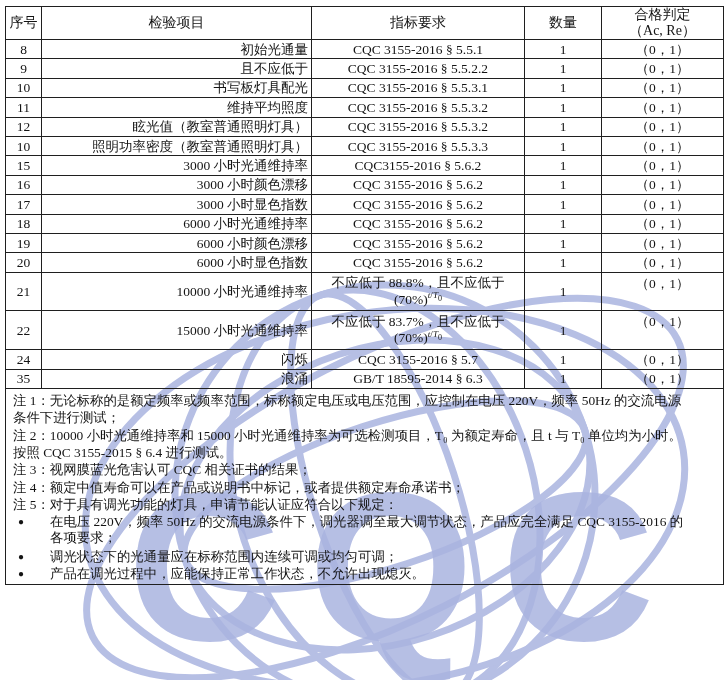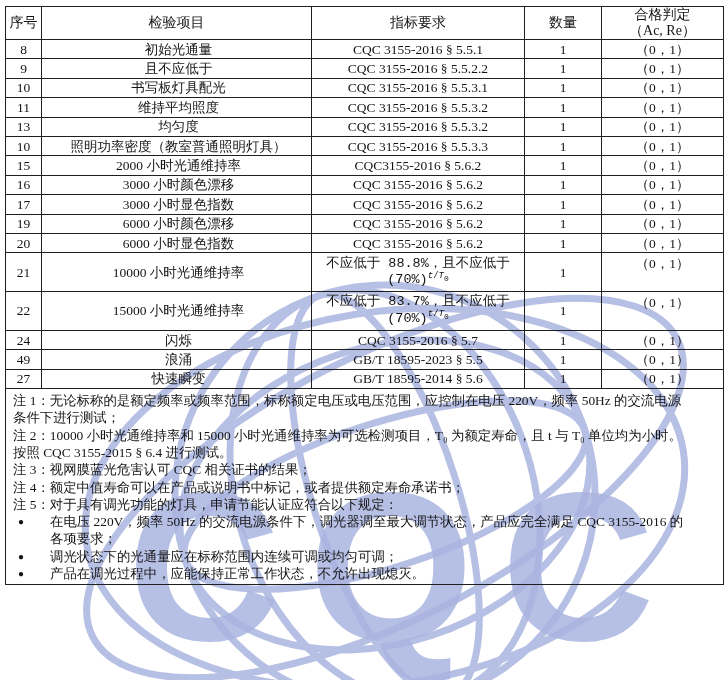--- a/index.html
+++ b/index.html
@@ -24,33 +24,33 @@
     border:1px solid #1f1f1f;
     font-weight:normal;
     text-align:center;
     vertical-align:middle;
     padding:0 3px;
     background:transparent;
     overflow:hidden;
   }
   thead th { height:33px; font-size:14px; line-height:16px; }
   tbody td { height:19.4px; font-size:13.5px; line-height:15px; white-space:nowrap; }
-  td.c-item { text-align:center; padding-left:7px; }
+  td.c-item { text-align:right; padding-left:7px; }
   tr.tall td { height:38.8px; }
   tr.tall td.c-judge { vertical-align:top; padding-top:3px; }
-  td.c-req div { line-height:16.5px;font-family:Liberation Mono, monospace; }
+  td.c-req div { line-height:16.5px; }
   sup { font-size:9px; line-height:0; }
   sup i { font-style:italic; }
   sup sub { font-size:8px; vertical-align:sub; line-height:0; }
 
   td.notes-cell { text-align:left; padding:3px 4px 2px 7px; vertical-align:top; }
   .nline { font-size:13.4px; line-height:17.3px; white-space:nowrap; overflow:hidden; }
   .nline.bullet { display:flex; align-items:flex-start; padding-left:5px; }
   .bullet-mark { width:32px; flex:0 0 32px; font-size:10px; line-height:17.3px; }
-  .nline.bullet-cont { padding-left:37px; }
+  .nline.bullet-cont { padding-left:37px;font-family:Liberation Mono, monospace; }
 </style>
 </head>
 <body>
 
 <div class="page">
 
   <svg class="watermark" width="726" height="680" viewBox="0 0 726 680" aria-hidden="true">
     <g fill="none" stroke="#aab4e0" stroke-width="7" opacity="0.85">
       <circle cx="385" cy="495" r="210"></circle>
       <g transform="rotate(-18 385 495)">
@@ -108,50 +108,57 @@
           <td class="c-judge">（0，1）</td>
         </tr>
         <tr>
           <td class="c-seq">11</td>
           <td class="c-item">维持平均照度</td>
           <td class="c-req">CQC 3155-2016 § 5.5.3.2</td>
           <td class="c-qty">1</td>
           <td class="c-judge">（0，1）</td>
         </tr>
         <tr>
-          <td class="c-seq">13</td>
-          <td class="c-item">均匀度</td>
+          <td class="c-seq">12</td>
+          <td class="c-item">眩光值（教室普通照明灯具）</td>
           <td class="c-req">CQC 3155-2016 § 5.5.3.2</td>
           <td class="c-qty">1</td>
           <td class="c-judge">（0，1）</td>
         </tr>
         <tr>
           <td class="c-seq">10</td>
           <td class="c-item">照明功率密度（教室普通照明灯具）</td>
           <td class="c-req">CQC 3155-2016 § 5.5.3.3</td>
           <td class="c-qty">1</td>
           <td class="c-judge">（0，1）</td>
         </tr>
         <tr>
           <td class="c-seq">15</td>
-          <td class="c-item">2000 小时光通维持率</td>
+          <td class="c-item">3000 小时光通维持率</td>
           <td class="c-req">CQC3155-2016 § 5.6.2</td>
           <td class="c-qty">1</td>
           <td class="c-judge">（0，1）</td>
         </tr>
         <tr>
           <td class="c-seq">16</td>
           <td class="c-item">3000 小时颜色漂移</td>
           <td class="c-req">CQC 3155-2016 § 5.6.2</td>
           <td class="c-qty">1</td>
           <td class="c-judge">（0，1）</td>
         </tr>
         <tr>
           <td class="c-seq">17</td>
           <td class="c-item">3000 小时显色指数</td>
+          <td class="c-req">CQC 3155-2016 § 5.6.2</td>
+          <td class="c-qty">1</td>
+          <td class="c-judge">（0，1）</td>
+        </tr>
+        <tr>
+          <td class="c-seq">18</td>
+          <td class="c-item">6000 小时光通维持率</td>
           <td class="c-req">CQC 3155-2016 § 5.6.2</td>
           <td class="c-qty">1</td>
           <td class="c-judge">（0，1）</td>
         </tr>
         <tr>
           <td class="c-seq">19</td>
           <td class="c-item">6000 小时颜色漂移</td>
           <td class="c-req">CQC 3155-2016 § 5.6.2</td>
           <td class="c-qty">1</td>
           <td class="c-judge">（0，1）</td>
@@ -184,30 +191,23 @@
           <td class="c-judge">（0，1）</td>
         </tr>
         <tr>
           <td class="c-seq">24</td>
           <td class="c-item">闪烁</td>
           <td class="c-req">CQC 3155-2016 § 5.7</td>
           <td class="c-qty">1</td>
           <td class="c-judge">（0，1）</td>
         </tr>
         <tr>
-          <td class="c-seq">49</td>
+          <td class="c-seq">35</td>
           <td class="c-item">浪涌</td>
-          <td class="c-req">GB/T 18595-2023 § 5.5</td>
-          <td class="c-qty">1</td>
-          <td class="c-judge">（0，1）</td>
-        </tr>
-        <tr>
-          <td class="c-seq">27</td>
-          <td class="c-item">快速瞬变</td>
-          <td class="c-req">GB/T 18595-2014 § 5.6</td>
+          <td class="c-req">GB/T 18595-2014 § 6.3</td>
           <td class="c-qty">1</td>
           <td class="c-judge">（0，1）</td>
         </tr>
       </tbody>
     <tfoot>
       <tr>
         <td class="notes-cell" colspan="5">
             <div class="nline note">注 1：无论标称的是额定频率或频率范围，标称额定电压或电压范围，应控制在电压 220V，频率 50Hz 的交流电源</div>
             <div class="nline cont">条件下进行测试；</div>
             <div class="nline note">注 2：10000 小时光通维持率和 15000 小时光通维持率为可选检测项目，T₀ 为额定寿命，且 t 与 T₀ 单位均为小时。</div>

